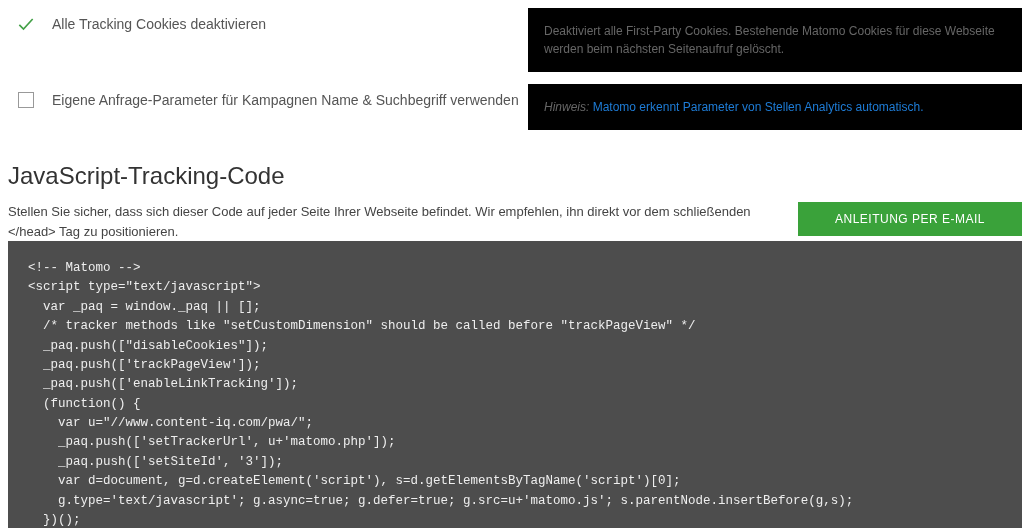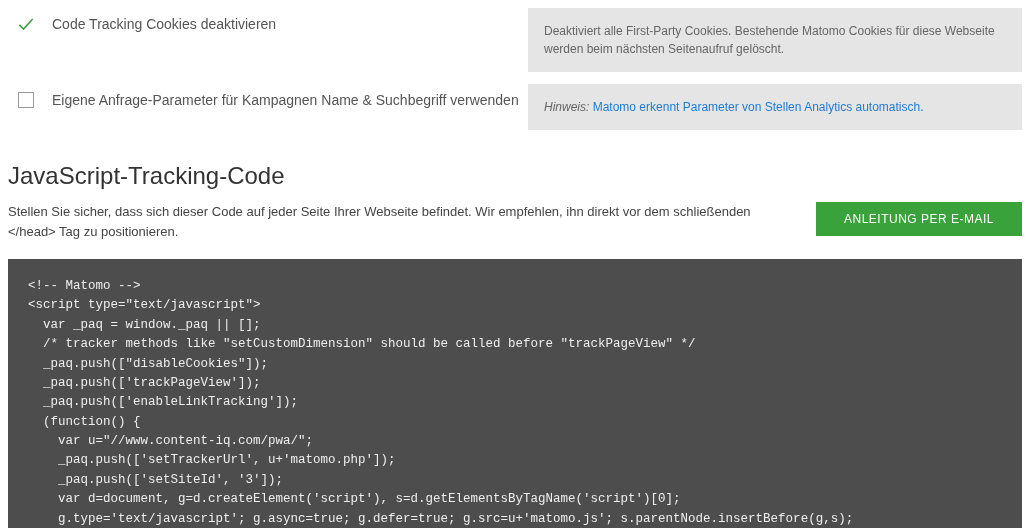--- a/index.html
+++ b/index.html
@@ -17,21 +17,21 @@
       margin-bottom: 12px;
     }
     .option-left {
       flex: 0 0 520px;
       display: flex;
       align-items: center;
       padding-top: 6px;
     }
     .option-right {
       flex: 1;
-      background: #e5e5e5;
+      background: #000000;
       padding: 14px 16px;
       font-size: 12px;
       color: #666;
       line-height: 1.5;
     }
     .icon-box {
       width: 20px;
       height: 20px;
       display: inline-flex;
       align-items: center;
@@ -67,33 +67,32 @@
       font-size: 24px;
       font-weight: 400;
       color: #333;
       margin-top: 32px;
       margin-bottom: 12px;
     }
     .section-row {
       display: flex;
       align-items: flex-start;
       gap: 20px;
-      margin-bottom: 18px;
     }
     .section-desc {
       flex: 1;
       font-size: 13px;
       color: #444;
       line-height: 1.5;
     }
     .email-button {
       background: #3aa23a;
       color: #fff;
       border: none;
-      padding: 10px 28px;
+      padding: 10px 37px;
       font-size: 12px;
       letter-spacing: 0.5px;
       cursor: pointer;
       white-space: nowrap;
     }
     .code-block {
       background: #4d4d4d;
       color: #eee;
       padding: 18px 20px;
       font-family: "Courier New", Courier, monospace;
@@ -106,21 +105,21 @@
 </head>
 <body>
 
 <div class="option-row">
   <div class="option-left">
     <span class="icon-box">
       <svg width="20" height="20" viewBox="0 0 24 24">
           <polyline class="checkmark" points="4,13 9,18 20,6"></polyline>
         </svg>
     </span>
-    <span class="option-label">Code Tracking Cookies deaktivieren</span>
+    <span class="option-label">Alle Tracking Cookies deaktivieren</span>
   </div>
   <div class="option-right">
     <span>Deaktiviert alle First-Party Cookies. Bestehende Matomo Cookies für diese Webseite werden beim nächsten Seitenaufruf gelöscht.</span>
   </div>
 </div>
 
 <div class="option-row">
   <div class="option-left">
     <span class="icon-box">
       <span class="checkbox"></span>

